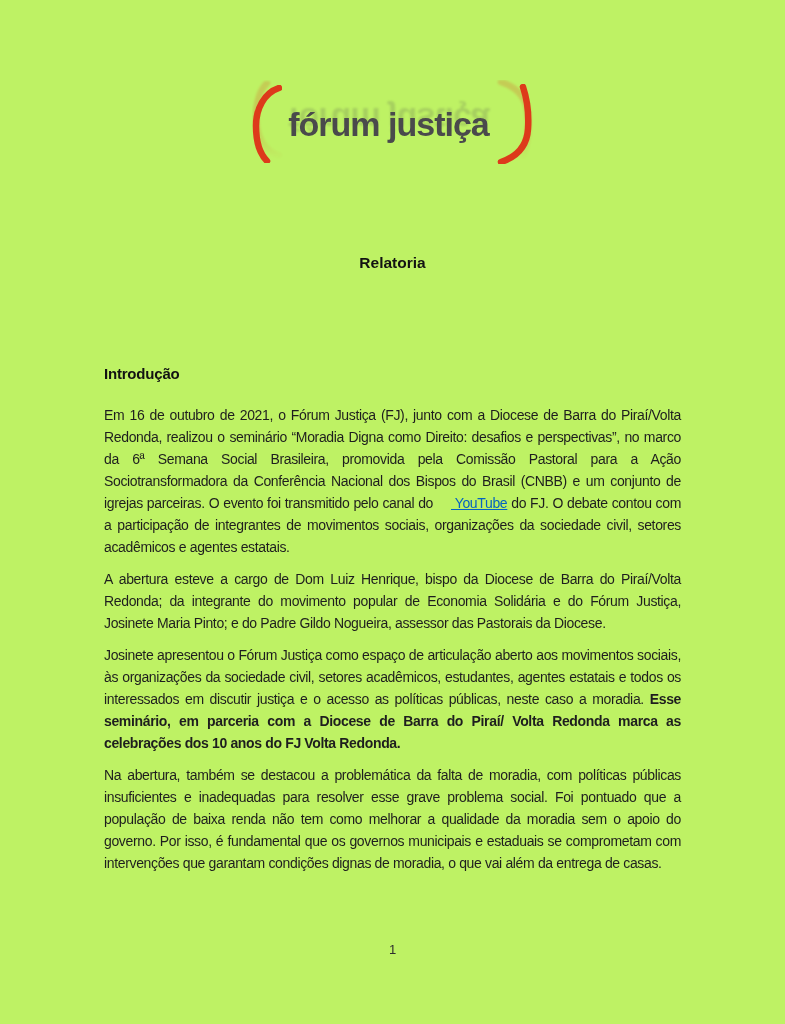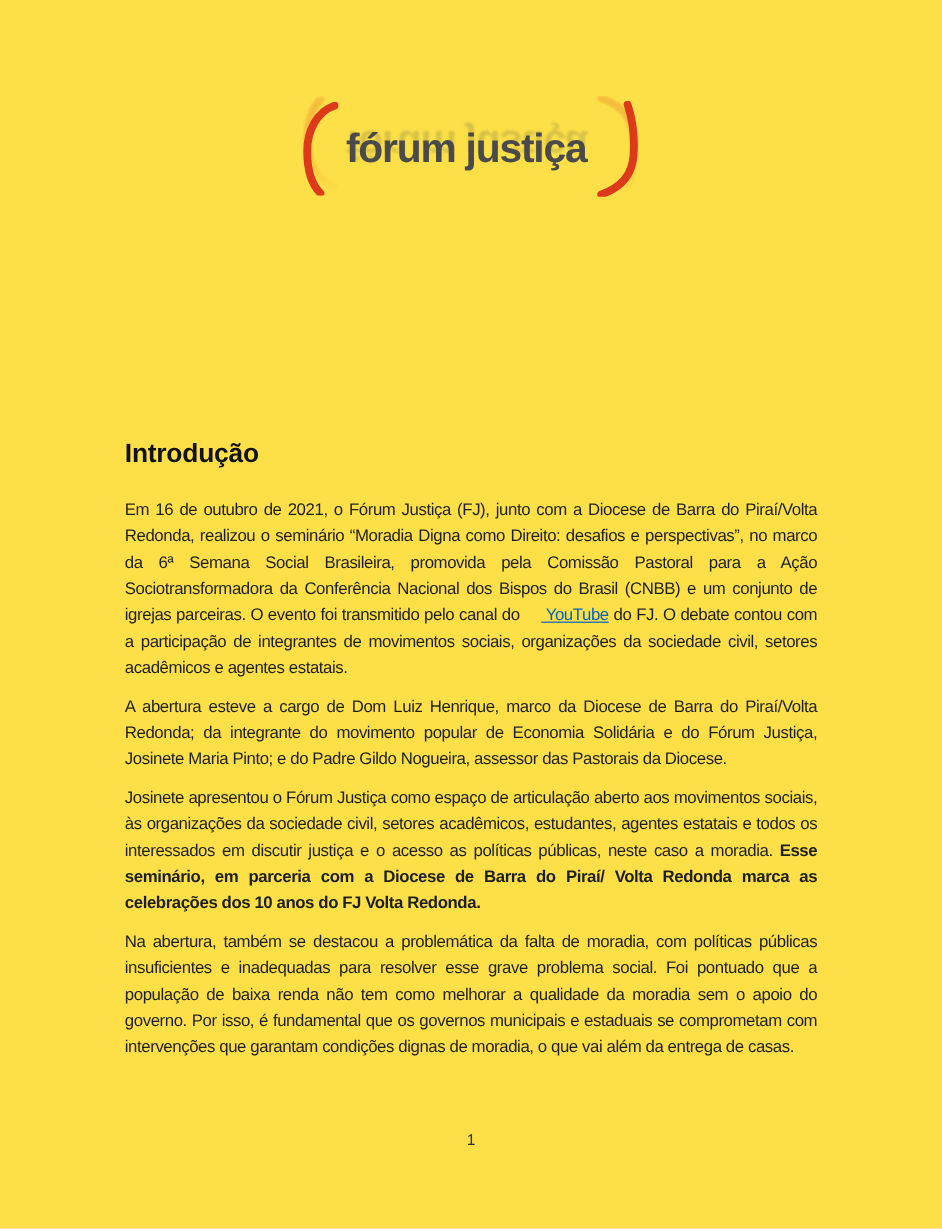--- a/index.html
+++ b/index.html
@@ -1,21 +1,21 @@
 <!DOCTYPE html>
 <html><head>
 <meta charset="utf-8">
 <style>
   html, body { margin: 0; padding: 0; background: #ffffff; }
   .page {
     position: relative;
     width: 785px;
     height: 1024px;
     margin: 0 auto;
-    background: #fde047;
+    background: #bef264;
     font-family: "Liberation Sans", sans-serif;
     color: #1f1f1f;
     overflow: hidden;
   }
 
   
   .logo-block {
     position: absolute;
     top: 84px;
     left: 0; right: 0;
@@ -72,21 +72,21 @@
   }
 
   
   .content {
     position: absolute;
     top: 365px;
     left: 104px;
     width: 577px;
   }
   .section-heading {
-    font-size: 22px;
+    font-size: 15px;
     font-weight: 700;
     color: #121212;
     margin: 0 0 22px 0;
     letter-spacing: -0.2px;
   }
   .content p {
     margin: 0 0 10px 0;
     font-size: 14px;
     line-height: 22px;
     text-align: justify;
@@ -135,27 +135,28 @@
           </svg>
           <span class="logo-text">fórum justiça</span>
           <svg class="bracket" width="38" height="80" viewBox="0 0 38 80">
             <path d="M28,3 C32,15 34,30 33,45 C32,61 24,72 6,78" fill="none" stroke="#dd3a1b" stroke-width="6.5" stroke-linecap="round"></path>
           </svg>
         </div>
       </div>
     </div>
   </div>
 
+  <div class="doc-subtitle">Relatoria</div>
 
   <div class="content">
     <h2 class="section-heading">Introdução</h2>
 
     <p><span>Em 16 de outubro de 2021, o Fórum Justiça (FJ), junto com a Diocese de Barra do Piraí/Volta Redonda, realizou o seminário “Moradia Digna como Direito: desafios e perspectivas”,  no marco da 6ª Semana Social Brasileira, promovida pela Comissão Pastoral para a Ação Sociotransformadora da Conferência Nacional dos Bispos do Brasil (CNBB) e um conjunto de igrejas parceiras. O evento foi transmitido pelo canal do</span><a class="doc-link"> YouTube</a><span> do FJ. O debate contou com a participação de integrantes de movimentos sociais, organizações da sociedade civil, setores acadêmicos e agentes estatais.</span></p>
 
-    <p>A abertura esteve a cargo de Dom Luiz Henrique, marco da Diocese de Barra do Piraí/Volta Redonda; da integrante do movimento popular de Economia Solidária e do Fórum Justiça, Josinete Maria Pinto; e do Padre Gildo Nogueira, assessor das Pastorais da Diocese.</p>
+    <p>A abertura esteve a cargo de Dom Luiz Henrique, bispo da Diocese de Barra do Piraí/Volta Redonda; da integrante do movimento popular de Economia Solidária e do Fórum Justiça, Josinete Maria Pinto; e do Padre Gildo Nogueira, assessor das Pastorais da Diocese.</p>
 
     <p><span>Josinete apresentou o Fórum Justiça como espaço de articulação aberto aos movimentos sociais, às organizações da sociedade civil, setores acadêmicos, estudantes, agentes estatais e todos os interessados em discutir justiça e o acesso as políticas públicas, neste caso a moradia. </span><b>Esse seminário, em parceria com a Diocese de Barra do Piraí/ Volta Redonda marca as celebrações dos 10 anos do FJ Volta Redonda.</b></p>
 
     <p>Na abertura, também se destacou a problemática da falta de moradia, com políticas públicas insuficientes e inadequadas para resolver esse grave problema social. Foi pontuado que a população de baixa renda não tem como melhorar a qualidade da moradia sem o apoio do governo. Por isso, é fundamental que os governos municipais e estaduais se comprometam com intervenções que garantam condições dignas de moradia, o que vai além da entrega de casas.</p>
   </div>
 
   <div class="page-number">1</div>
 
 </div>
 

